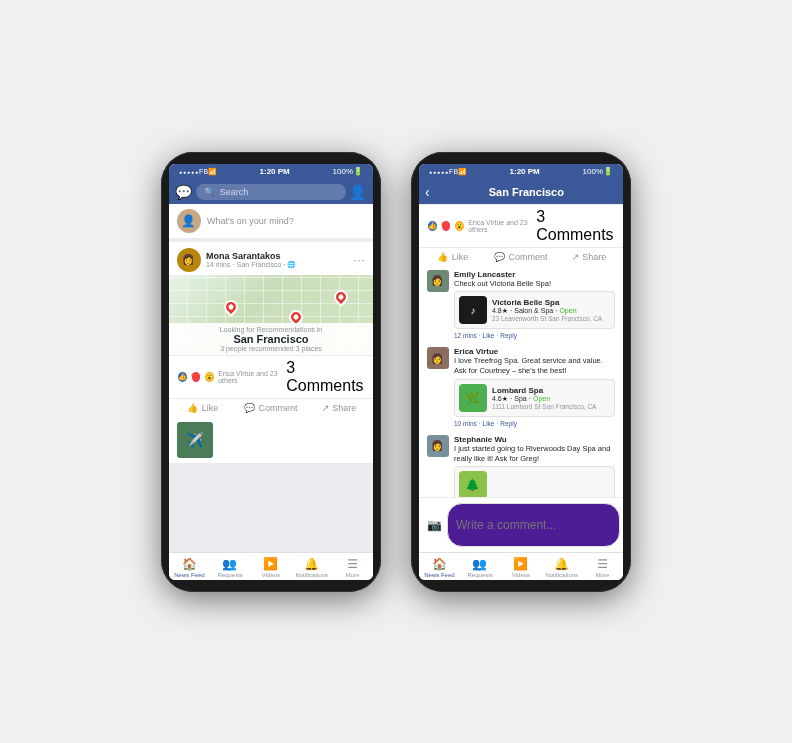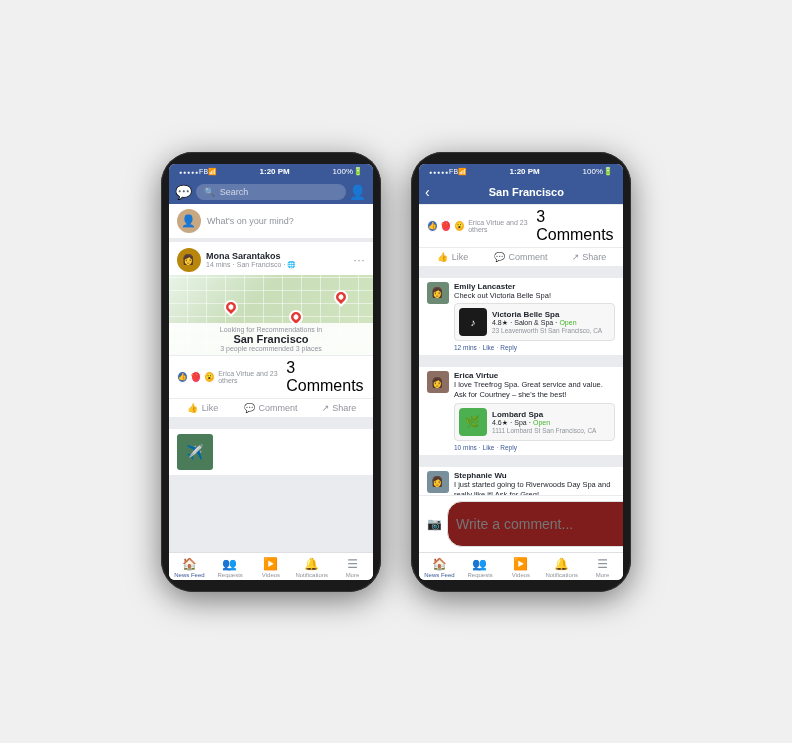--- a/index.html
+++ b/index.html
@@ -78,21 +78,21 @@
       flex: 1;
       overflow: hidden;
       display: flex;
       flex-direction: column;
       background: #e9ebee;
     }
 
     
     .post-card {
       background: #fff;
-      margin-bottom: 12px;
+      margin-bottom: 0;
     }
     .post-header {
       display: flex;
       align-items: center;
       padding: 6px 8px 3px;
       gap: 5px;
     }
     .avatar {
       width: 24px;
       height: 24px;
@@ -301,24 +301,24 @@
       gap: 5px;
       padding: 5px 8px;
       border-top: 1px solid #e9ebee;
       background: #fff;
     }
     .comment-input-bar input {
       flex: 1;
       border: 1px solid #e0e0e0;
       border-radius: 15px;
       padding: 14px 8px;
-      font-size: 14px;
+      font-size: 12px;
       outline: none;
       color: #90949c;
-      background: #7f1d1d;
+      background: #4c1d95;
     }
     .post-btn { font-size: 10px; font-weight: 700; color: #3b5998; cursor: pointer; }
 
     
     .reaction-circle {
       width: 12px;
       height: 12px;
       border-radius: 50%;
       border: 1px solid #fff;
       display: inline-flex;
@@ -554,29 +554,20 @@
       <div class="post-card">
         <div class="comment-item">
           <div class="comment-avatar" style="background:#78909c;display:flex;align-items:center;justify-content:center;font-size:10px;">👩</div>
           <div class="comment-bubble">
             <div class="comment-name">Stephanie Wu</div>
             <div class="comment-text">I just started going to Riverwoods Day Spa and really like it! Ask for Greg!</div>
             <div class="place-card">
               <div class="place-logo" style="background:#8bc34a;border-radius:4px;width:28px;height:28px;">
                 <span style="color:#fff;font-size:12px;">🌲</span>
               </div>
-              <div class="place-info">
-                <div class="place-name">Riverwoods Day Spa</div>
-                <div class="place-rating">
-                  <span>4.7★</span>
-                  · <span>Spa</span>
-                  · <span class="open">Open</span>
-                </div>
-                <div class="place-address">5 Polk St San Francisco, CA</div>
-              </div>
             </div>
             <div class="comment-meta">
               <span>8 mins</span>
               · <span>Like</span>
               · <span>Reply</span>
             </div>
           </div>
         </div>
       </div>
     </div>

